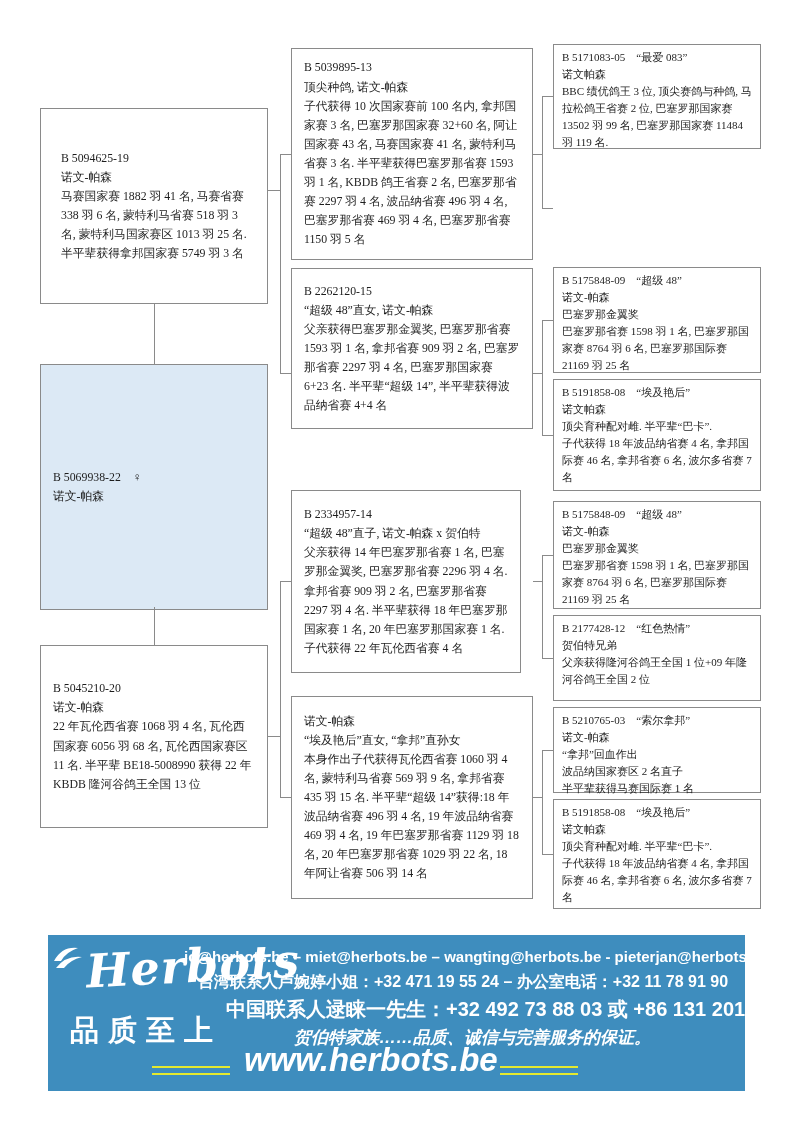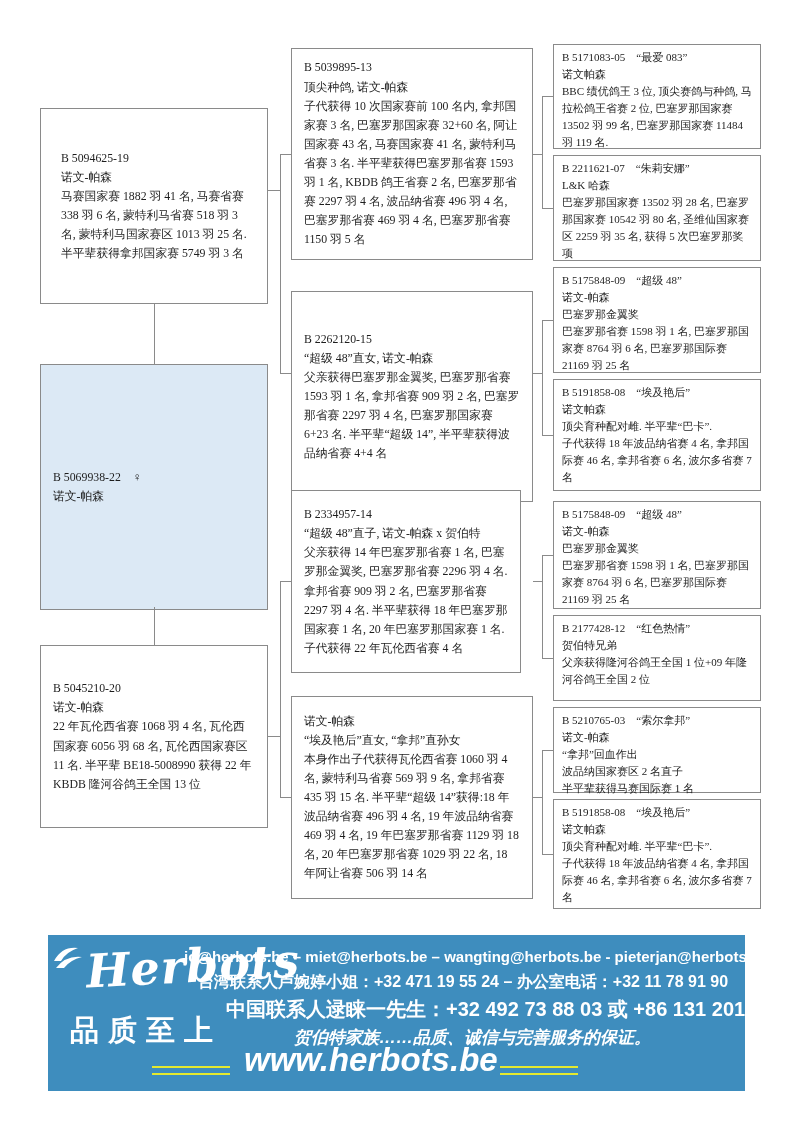--- a/index.html
+++ b/index.html
@@ -61,21 +61,21 @@
     <div class="bname">诺文-帕森</div>
     <div class="bdesc">22 年瓦伦西省赛 1068 羽 4 名, 瓦伦西国家赛 6056 羽 68 名, 瓦伦西国家赛区 11 名. 半平辈 BE18-5008990 获得 22 年 KBDB 隆河谷鸽王全国 13 位</div>
   </div>
 
   <div class="box" style="left:291px; top:48px; width:242px; height:212px;">
     <div class="bid">B 5039895-13</div>
     <div class="bname">顶尖种鸽, 诺文-帕森</div>
     <div class="bdesc">子代获得 10 次国家赛前 100 名内, 拿邦国家赛 3 名, 巴塞罗那国家赛 32+60 名, 阿让国家赛 43 名, 马赛国家赛 41 名, 蒙特利马省赛 3 名. 半平辈获得巴塞罗那省赛 1593 羽 1 名, KBDB 鸽王省赛 2 名, 巴塞罗那省赛 2297 羽 4 名, 波品纳省赛 496 羽 4 名, 巴塞罗那省赛 469 羽 4 名, 巴塞罗那省赛 1150 羽 5 名</div>
   </div>
 
-  <div class="box" style="left:291px; top:268px; width:242px; height:211px;margin-top:23px;">
+  <div class="box" style="left:291px; top:268px; width:242px; height:161px;">
     <div class="bid">B 2262120-15</div>
     <div class="bname">“超级 48”直女, 诺文-帕森</div>
     <div class="bdesc">父亲获得巴塞罗那金翼奖, 巴塞罗那省赛 1593 羽 1 名, 拿邦省赛 909 羽 2 名, 巴塞罗那省赛 2297 羽 4 名, 巴塞罗那国家赛 6+23 名. 半平辈“超级 14”, 半平辈获得波品纳省赛 4+4 名</div>
   </div>
 
   <div class="box" style="left:291px; top:490px; width:230px; height:183px;">
     <div class="bid">B 2334957-14</div>
     <div class="bname">“超级 48”直子, 诺文-帕森 x 贺伯特</div>
     <div class="bdesc">父亲获得 14 年巴塞罗那省赛 1 名, 巴塞罗那金翼奖, 巴塞罗那省赛 2296 羽 4 名. 拿邦省赛 909 羽 2 名, 巴塞罗那省赛 2297 羽 4 名. 半平辈获得 18 年巴塞罗那国家赛 1 名, 20 年巴塞罗那国家赛 1 名.
 子代获得 22 年瓦伦西省赛 4 名</div>
@@ -86,25 +86,20 @@
     <div class="bdesc">“埃及艳后”直女, “拿邦”直孙女
 本身作出子代获得瓦伦西省赛 1060 羽 4 名, 蒙特利马省赛 569 羽 9 名, 拿邦省赛 435 羽 15 名. 半平辈“超级 14”获得:18 年波品纳省赛 496 羽 4 名, 19 年波品纳省赛 469 羽 4 名, 19 年巴塞罗那省赛 1129 羽 18 名, 20 年巴塞罗那省赛 1029 羽 22 名, 18 年阿让省赛 506 羽 14 名</div>
   </div>
 
   <div class="box small" style="left:553px; top:44px; width:208px; height:105px;">
     <div class="bid">B 5171083-05　“最爱 083”</div>
     <div class="bname">诺文帕森</div>
     <div class="bdesc">BBC 绩优鸽王 3 位, 顶尖赛鸽与种鸽, 马拉松鸽王省赛 2 位, 巴塞罗那国家赛 13502 羽 99 名, 巴塞罗那国家赛 11484 羽 119 名.</div>
   </div>
 
-  <div class="box small" style="left:553px; top:155px; width:208px; height:106px;">
-    <div class="bid">B 2211621-07　“朱莉安娜”</div>
-    <div class="bname">L&amp;K 哈森</div>
-    <div class="bdesc">巴塞罗那国家赛 13502 羽 28 名, 巴塞罗那国家赛 10542 羽 80 名, 圣维仙国家赛区 2259 羽 35 名, 获得 5 次巴塞罗那奖项</div>
-  </div>
 
   <div class="box small" style="left:553px; top:267px; width:208px; height:106px;">
     <div class="bid">B 5175848-09　“超级 48”</div>
     <div class="bname">诺文-帕森</div>
     <div class="bdesc">巴塞罗那金翼奖
 巴塞罗那省赛 1598 羽 1 名, 巴塞罗那国家赛 8764 羽 6 名, 巴塞罗那国际赛 21169 羽 25 名</div>
   </div>
 
   <div class="box small" style="left:553px; top:379px; width:208px; height:112px;">
     <div class="bid">B 5191858-08　“埃及艳后”</div>

